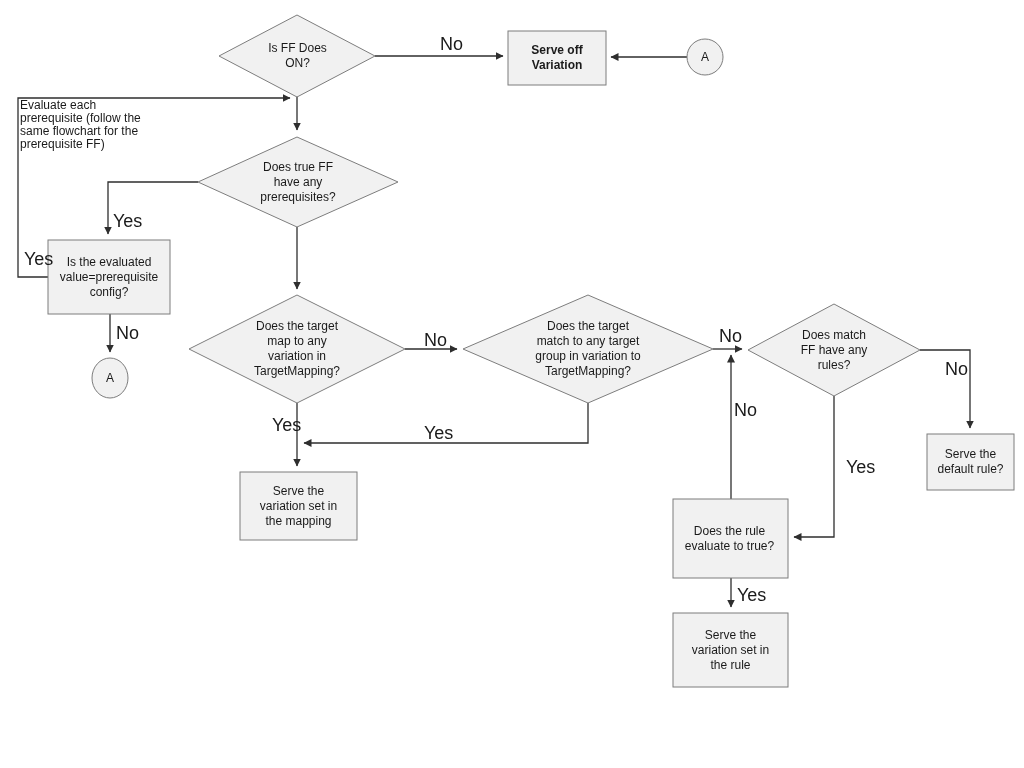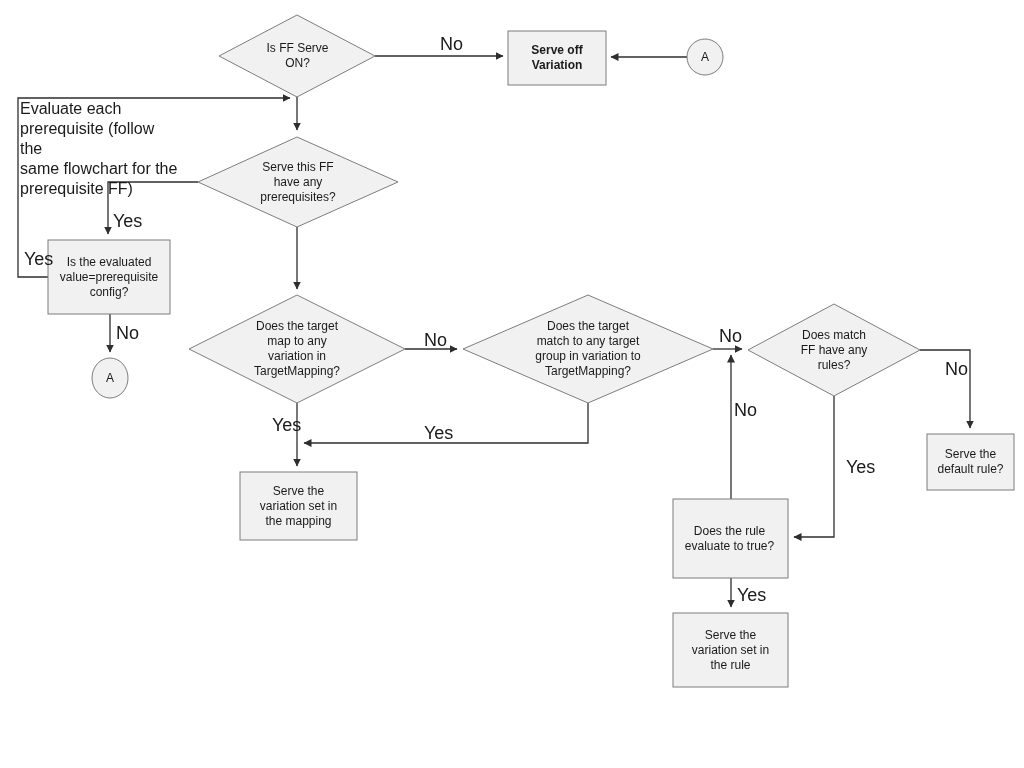--- a/index.html
+++ b/index.html
@@ -21,21 +21,21 @@
   .node-label{
     position:absolute;display:flex;align-items:center;justify-content:center;
     text-align:center;white-space:pre-line;font-size:12px;line-height:15px;
     pointer-events:none;
   }
   .edge-label{
     position:absolute;font-size:18px;line-height:14px;white-space:nowrap;
     pointer-events:none;
   }
   .annotation{
-    position:absolute;font-size:16px;line-height:20px;white-space:pre-line;
+    position:absolute;font-size:12px;line-height:13px;white-space:pre-line;
     pointer-events:none;
   }
 </style>
 </head>
 <body>
 
 <div class="canvas">
 
   <svg width="1024" height="768" viewBox="0 0 1024 768">
     <defs>
@@ -68,26 +68,26 @@
     <ellipse class="shape" cx="110" cy="378" rx="18" ry="20"></ellipse>
     <polygon class="shape" points="297,295 405,349 297,403 189,349"></polygon>
     <polygon class="shape" points="588,295 713,349 588,403 463,349"></polygon>
     <polygon class="shape" points="834,304 920,350 834,396 748,350"></polygon>
     <rect class="shape" x="927" y="434" width="87" height="56"></rect>
     <rect class="shape" x="673" y="499" width="115" height="79"></rect>
     <rect class="shape" x="673" y="613" width="115" height="74"></rect>
     <rect class="shape" x="240" y="472" width="117" height="68"></rect>
   </svg>
 
-  <div class="node-label" style="left:220px;top:15px;width:155px;height:82px;">Is FF Serve
+  <div class="node-label" style="left:220px;top:15px;width:155px;height:82px;">Is FF Does
 ON?</div>
   <div class="node-label" style="left:508px;top:31px;width:98px;height:54px;font-weight:bold;">Serve off
 Variation</div>
   <div class="node-label" style="left:687px;top:39px;width:36px;height:36px;">A</div>
-  <div class="node-label" style="left:198px;top:139px;width:200px;height:86px;">Serve this FF
+  <div class="node-label" style="left:198px;top:139px;width:200px;height:86px;">Does true FF
 have any
 prerequisites?</div>
   <div class="node-label" style="left:48px;top:240px;width:122px;height:74px;">Is the evaluated
 value=prerequisite
 config?</div>
   <div class="node-label" style="left:92px;top:358px;width:36px;height:40px;">A</div>
   <div class="node-label" style="left:189px;top:295px;width:216px;height:108px;">Does the target
 map to any
 variation in
 TargetMapping?</div>

